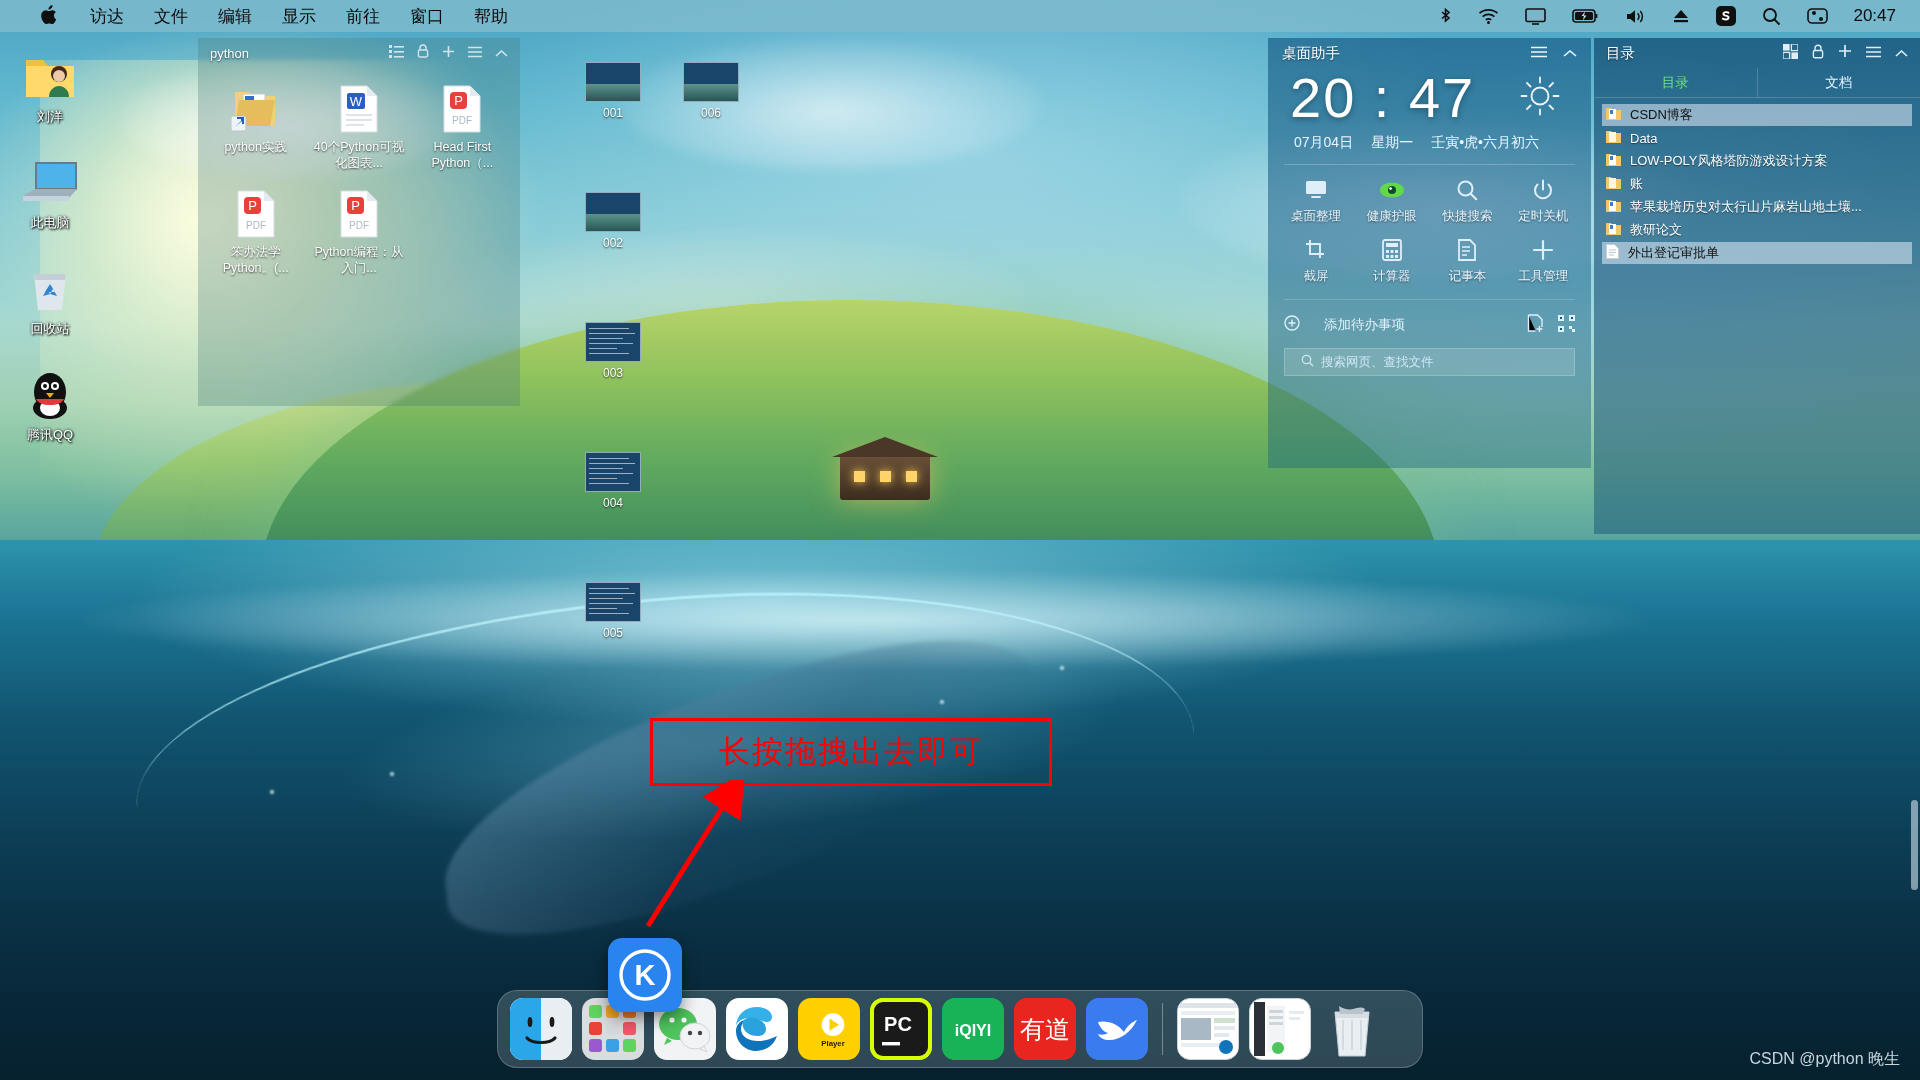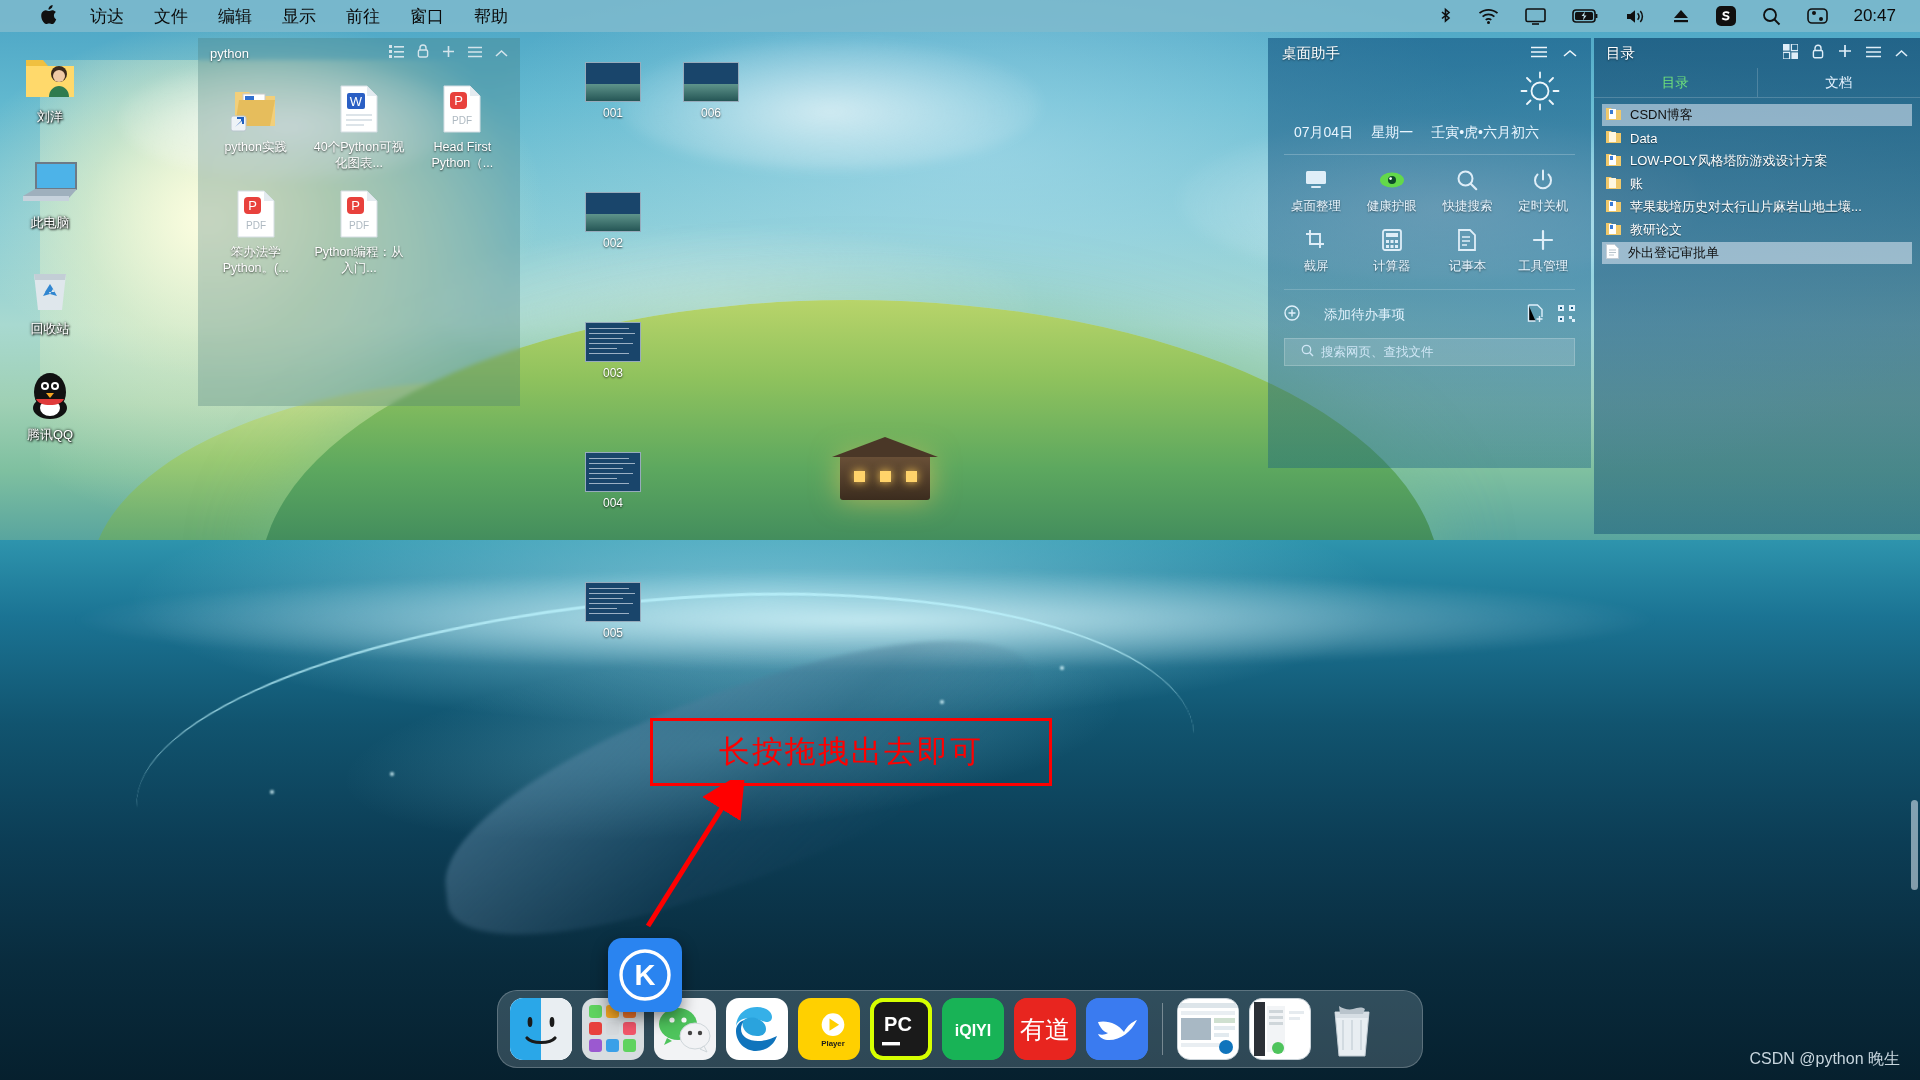--- a/index.html
+++ b/index.html
@@ -558,20 +558,21 @@
             </svg>
         </span>
         <span>
           <svg width="14" height="9" viewBox="0 0 14 9">
               <path fill="none" stroke="#eef6fb" stroke-width="1.6" d="M1 7l6-5 6 5"></path>
             </svg>
         </span>
       </div>
     </div>
     <div class="as-clockrow">
+      <div class="as-time">20 : 47</div>
       <div class="as-weather">
         <svg width="42" height="42" viewBox="0 0 42 42">
           <circle cx="21" cy="21" r="8.5" fill="none" stroke="#eef6fb" stroke-width="1.8"></circle>
           <g stroke="#eef6fb" stroke-width="1.8" stroke-linecap="round">
             <path d="M21 2.5v5M21 34.5v5M2.5 21h5M34.5 21h5M8 8l3.5 3.5M30.5 30.5L34 34M34 8l-3.5 3.5M11.5 30.5L8 34"></path>
           </g>
         </svg>
       </div>
     </div>
     <div class="as-date">

